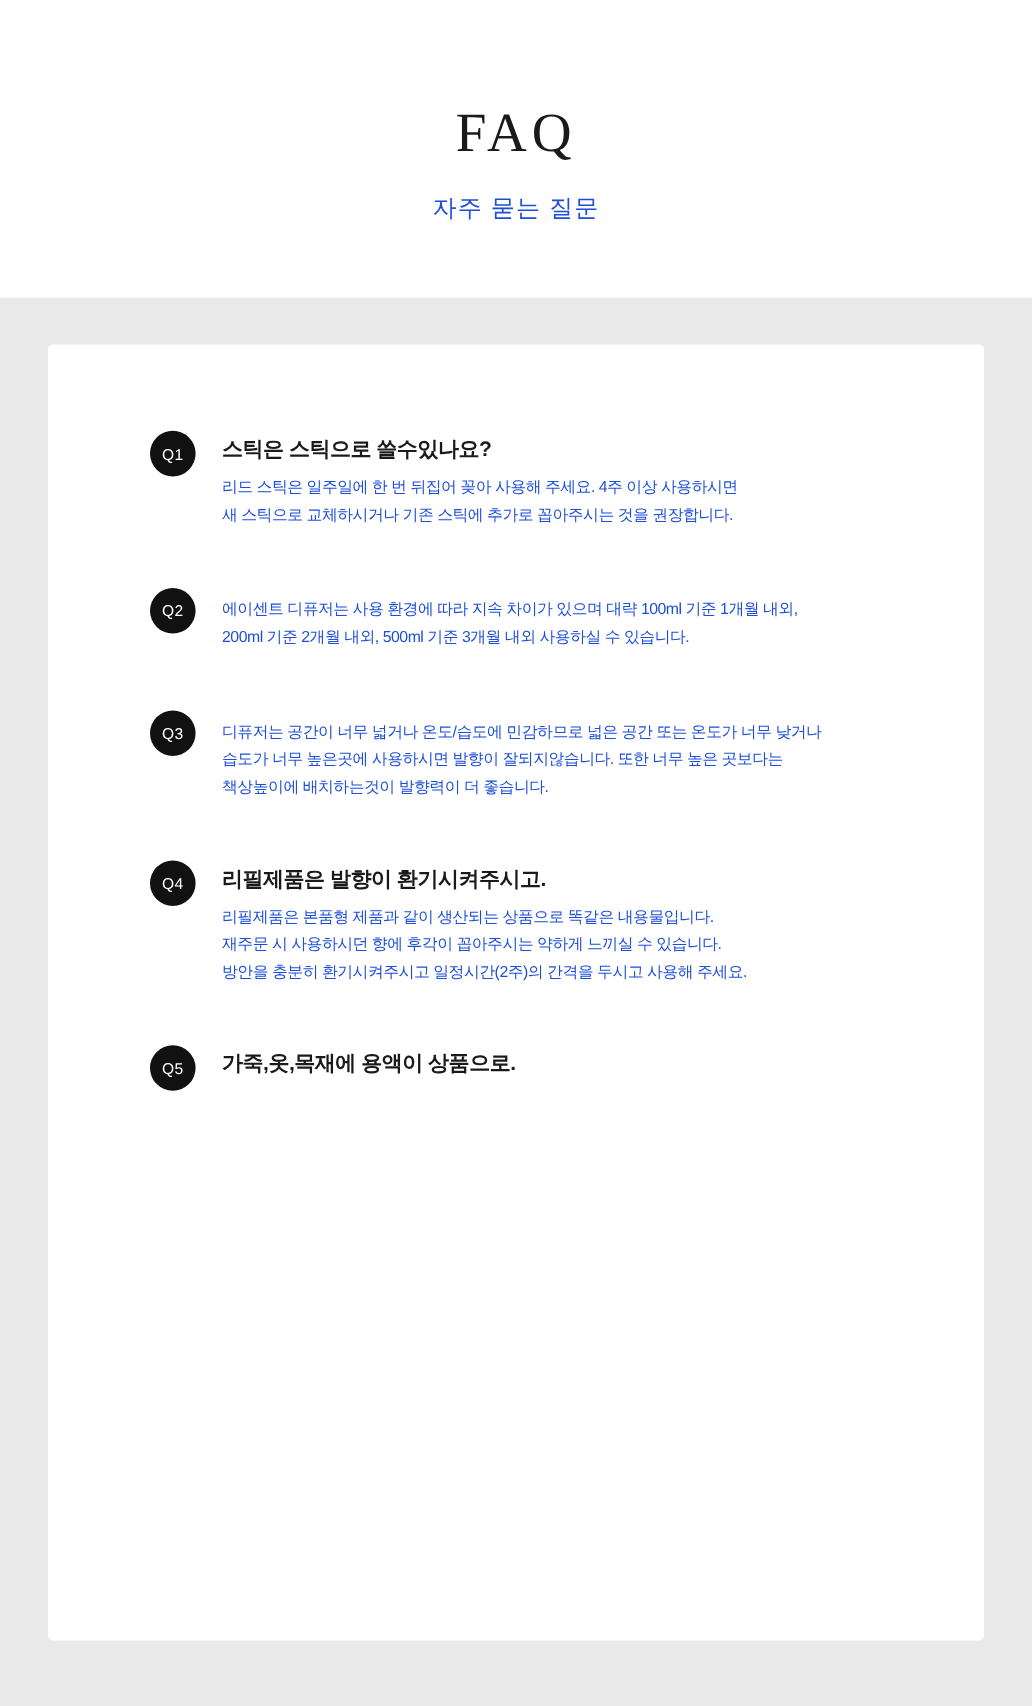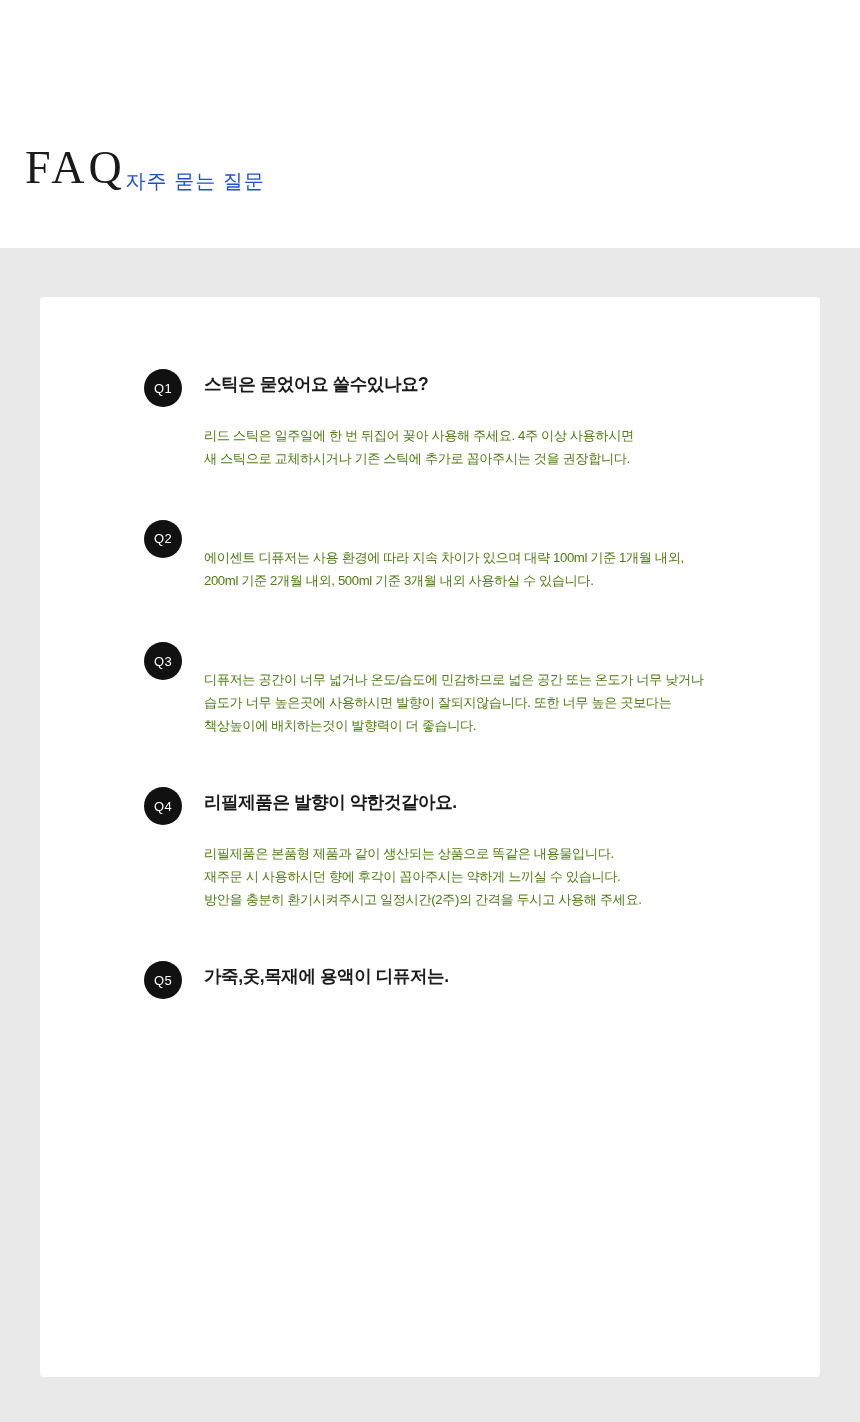--- a/index.html
+++ b/index.html
@@ -21,25 +21,24 @@
     height: 1422px;
     position: relative;
     background: #ffffff;
   }
 
   
   .header {
     height: 248px;
     background: #ffffff;
     display: flex;
-    flex-direction: row;
+    flex-direction: column;
     align-items: center;
     justify-content: flex-start;
     padding-top: 88px;
-    margin-left: 25px;
   }
   .header-title {
     font-family: "Liberation Serif", serif;
     font-size: 46px;
     letter-spacing: 4px;
     color: #1a1a1a;
     font-weight: 400;
     line-height: 1;
   }
   .header-subtitle {
@@ -55,27 +54,26 @@
     position: absolute;
     top: 248px;
     left: 0;
     width: 860px;
     height: 1174px;
     background: #e9e9e9;
   }
 
   .card {
     position: absolute;
-    top: 49px;
+    top: 39px;
     left: 40px;
     width: 780px;
     height: 1080px;
     background: #ffffff;
     border-radius: 4px;
-    padding-left: 19px;
   }
 
   .faq-list {
     padding: 70px 0 0 0;
   }
 
   .faq-item {
     display: flex;
     align-items: flex-start;
     padding: 0 60px 0 85px;
@@ -106,24 +104,24 @@
   .faq-question {
     font-size: 17.5px;
     font-weight: 700;
     color: #1a1a1a;
     letter-spacing: -0.4px;
     line-height: 1.3;
     margin: 6px 0 0 0;
   }
 
   .faq-answer {
-    margin-top: 28px;
+    margin-top: 8px;
     font-size: 13.2px;
     line-height: 1.75;
-    color: #4d7c0f;
+    color: #1d4ed8;
     letter-spacing: -0.4px;
     white-space: pre-line;
   }
 
 </style>
 </head>
 <body>
 
 <div class="page">
 
@@ -132,21 +130,21 @@
     <div class="header-subtitle">자주 묻는 질문</div>
   </div>
 
   <div class="body-area">
     <div class="card">
       <div class="faq-list">
 
         <div class="faq-item">
           <div class="q-badge">Q1</div>
           <div class="faq-body">
-            <div class="faq-question">스틱은 묻었어요 쓸수있나요?</div>
+            <div class="faq-question">스틱은 스틱으로 쓸수있나요?</div>
             <div class="faq-answer">리드 스틱은 일주일에 한 번 뒤집어 꽂아 사용해 주세요. 4주 이상 사용하시면
 새 스틱으로 교체하시거나 기존 스틱에 추가로 꼽아주시는 것을 권장합니다.</div>
           </div>
         </div>
 
         <div class="faq-item">
           <div class="q-badge">Q2</div>
           <div class="faq-body">
             <div class="faq-answer">에이센트 디퓨저는 사용 환경에 따라 지속 차이가 있으며 대략 100ml 기준 1개월 내외,
 200ml 기준 2개월 내외, 500ml 기준 3개월 내외 사용하실 수 있습니다.</div>
@@ -158,31 +156,31 @@
           <div class="faq-body">
             <div class="faq-answer">디퓨저는 공간이 너무 넓거나 온도/습도에 민감하므로 넓은 공간 또는 온도가 너무 낮거나
 습도가 너무 높은곳에 사용하시면 발향이 잘되지않습니다. 또한 너무 높은 곳보다는
 책상높이에 배치하는것이 발향력이 더 좋습니다.</div>
           </div>
         </div>
 
         <div class="faq-item">
           <div class="q-badge">Q4</div>
           <div class="faq-body">
-            <div class="faq-question">리필제품은 발향이 약한것같아요.</div>
+            <div class="faq-question">리필제품은 발향이 환기시켜주시고.</div>
             <div class="faq-answer">리필제품은 본품형 제품과 같이 생산되는 상품으로 똑같은 내용물입니다.
 재주문 시 사용하시던 향에 후각이 꼽아주시는 약하게 느끼실 수 있습니다.
 방안을 충분히 환기시켜주시고 일정시간(2주)의 간격을 두시고 사용해 주세요.</div>
           </div>
         </div>
 
         <div class="faq-item">
           <div class="q-badge">Q5</div>
           <div class="faq-body">
-            <div class="faq-question">가죽,옷,목재에 용액이 디퓨저는.</div>
+            <div class="faq-question">가죽,옷,목재에 용액이 상품으로.</div>
           </div>
         </div>
 
 
       </div>
     </div>
   </div>
 
 </div>
 

